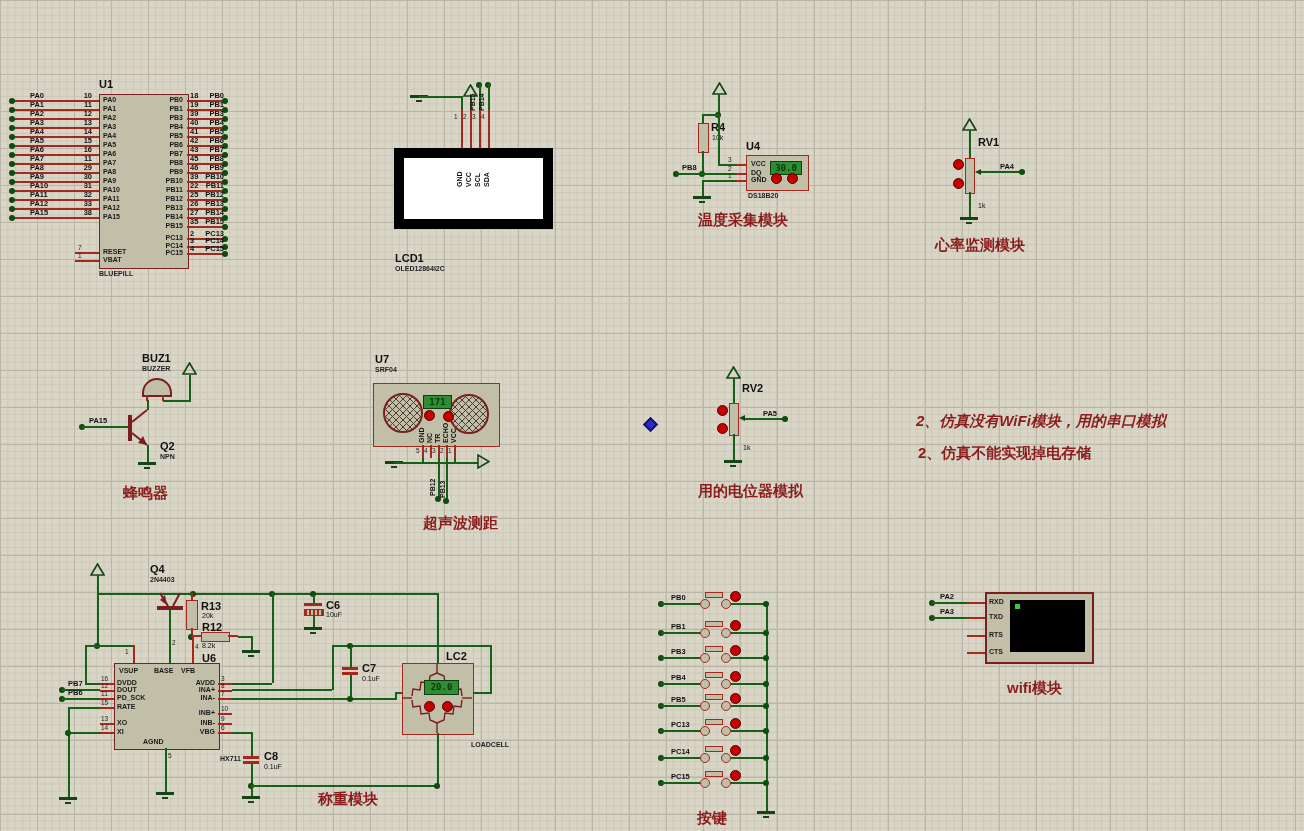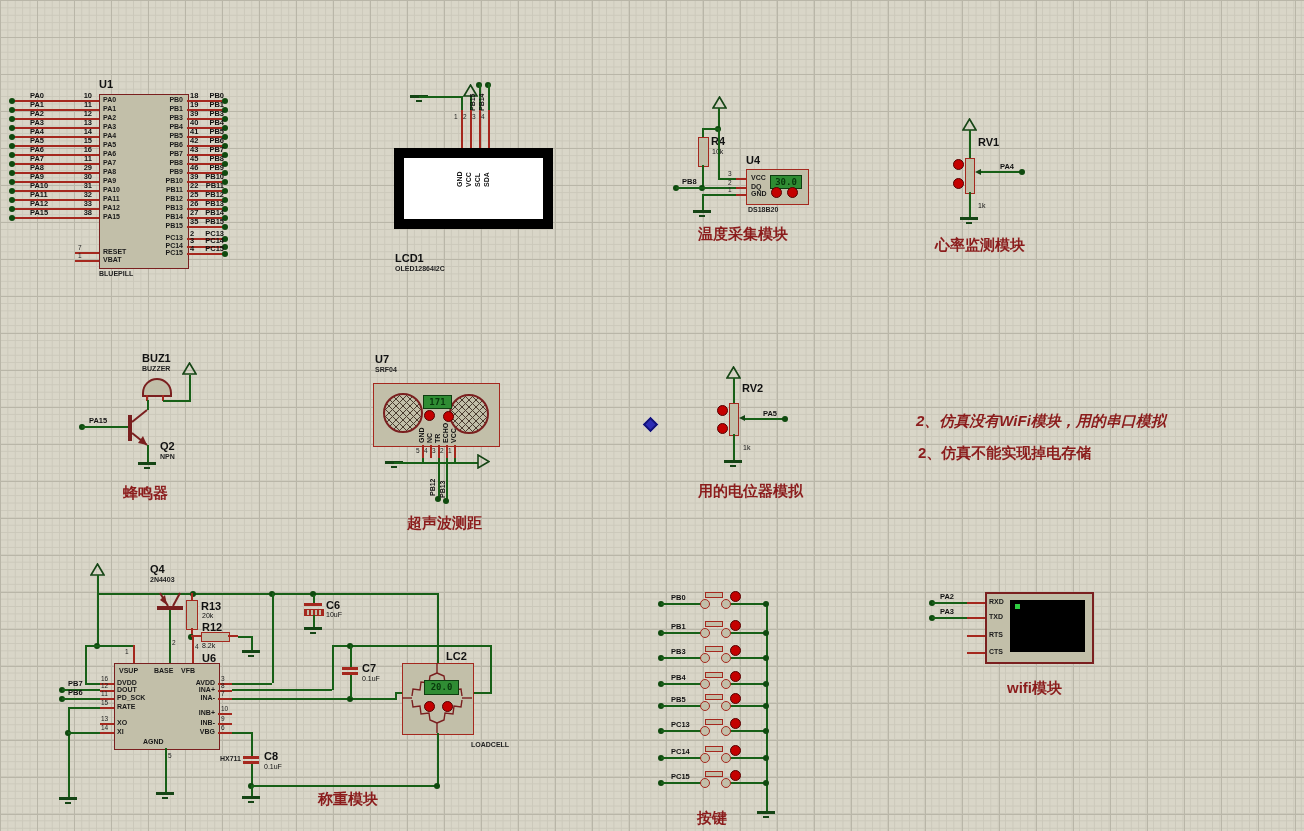--- a/index.html
+++ b/index.html
@@ -308,21 +308,21 @@
       <div class="num" style="left: 73px; top: 38px;">2</div>
       <div class="vert" style="left: 75px; top: 78px; height: 34px;">VCC</div>
       <div class="rv" style="left: 89px; top: 35px; height: 38px;"></div>
       <div class="num" style="left: 82px; top: 38px;">3</div>
       <div class="vert" style="left: 84px; top: 78px; height: 34px;">SCL</div>
       <div class="rv" style="left: 98px; top: 35px; height: 38px;"></div>
       <div class="num" style="left: 91px; top: 38px;">4</div>
       <div class="vert" style="left: 93px; top: 78px; height: 34px;">SDA</div>
     </div>
 
-  <div class="m" style="left:670px;top:90px;width:190px;height:160px">
+  <div class="m" style="left:670px;top:76px;width:190px;height:160px">
     <svg class="pwr" style="left:42px;top:6px" width="15" height="13">
         <path d="M7.5 1 L14 12 L1 12 Z" fill="none" stroke="#154515" stroke-width="1.6"></path>
       </svg>
     <div class="wv" style="left:48px;top:18px;height:20px"></div>
     <div class="dot" style="left:48px;top:38px"></div>
     <div class="wh" style="left:32px;top:38px;width:16px"></div>
     <div class="wv" style="left:32px;top:38px;height:9px"></div>
     <div class="res" style="left:28px;top:47px;width:9px;height:28px"></div>
     <div class="ref" style="left:41px;top:45px">R4</div>
     <div class="val" style="left:42px;top:58px">10k</div>
@@ -417,21 +417,21 @@
         <path d="M7.5 1 L14 12 L1 12 Z" fill="none" stroke="#154515" stroke-width="1.6"></path>
       </svg>
     <div class="wv" style="left:62px;top:113px;height:5px"></div>
     <div class="wv" style="left:94px;top:113px;height:5px"></div>
     <div class="wv" style="left:78px;top:113px;height:40px"></div>
     <div class="wv" style="left:86px;top:113px;height:42px"></div>
     <div class="dot" style="left:78px;top:153px"></div>
     <div class="dot" style="left:86px;top:155px"></div>
     <div class="vert" style="left:69px;top:125px;height:26px">PB12</div>
     <div class="vert" style="left:79px;top:127px;height:26px">PB13</div>
-    <div class="cap" style="left:47px;top:169px">超声波测距</div>
+    <div class="cap" style="left:63px;top:169px">超声波测距</div>
   <div class="rv" style="left: 62px; top: 100px; height: 13px;"></div>
       <div class="num" style="left: 56px; top: 102px;">5</div>
       <div class="vert" style="left: 58px; top: 68px; height: 30px;">GND</div>
       <div class="rv" style="left: 70px; top: 100px; height: 13px;"></div>
       <div class="num" style="left: 64px; top: 102px;">4</div>
       <div class="vert" style="left: 66px; top: 68px; height: 30px;">NC</div>
       <div class="rv" style="left: 78px; top: 100px; height: 13px;"></div>
       <div class="num" style="left: 72px; top: 102px;">3</div>
       <div class="vert" style="left: 74px; top: 68px; height: 30px;">TR</div>
       <div class="rv" style="left: 86px; top: 100px; height: 13px;"></div>

